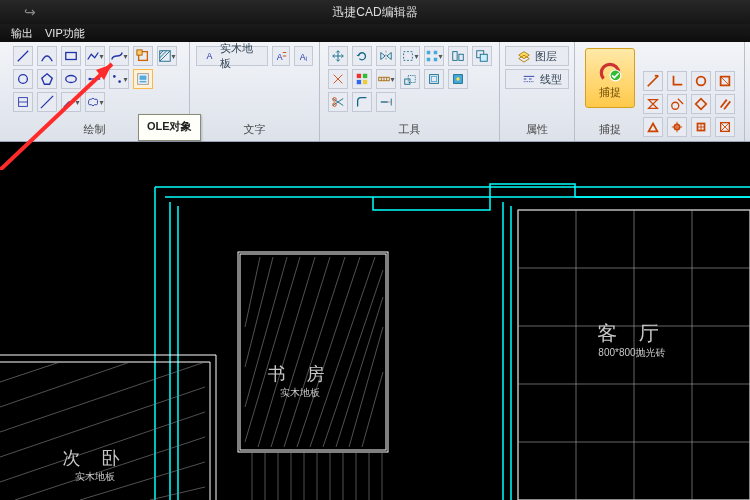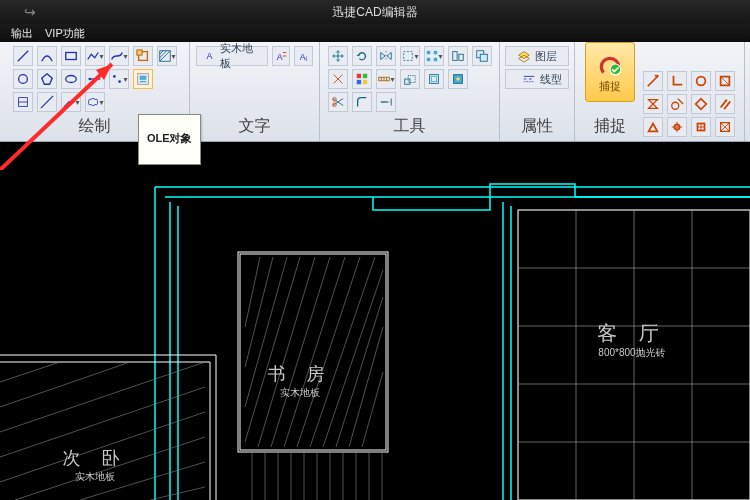--- a/index.html
+++ b/index.html
@@ -7,30 +7,30 @@
 
 .titlebar { height: 24px; background: linear-gradient(#282828,#151515); display: flex; align-items: center; justify-content: center; color: #ddd; font-size: 12px; position: relative; }
 .titlebar .redo { position: absolute; left: 24px; top: 4px; color: #888; font-size: 14px; }
 .menubar { height: 18px; background: linear-gradient(#1b1b1b,#0d0d0d); display: flex; align-items: center; padding-left: 11px; }
 .menubar span { color: #e8e8e8; font-size: 11px; margin-right: 12px; cursor: default; }
 
 .ribbon { height: 100px; background: linear-gradient(#f2f4f8,#dde2ea); display: flex; border-bottom: 1px solid #9aa4b5; position: relative; }
 .rgroup { display: flex; flex-direction: column; align-items: center; padding: 4px 6px; border-right: 1px solid #b8c0cc; }
 .rgroup .tools { flex: 1; display: flex; flex-direction: column; gap: 3px; }
 .rgroup .row { display: flex; gap: 4px; align-items: center; }
-.rgroup .lbl { font-size: 16px; color: #444; margin-top: 2px; }
+.rgroup .lbl { font-size: 11px; color: #444; margin-top: 2px; }
 .tbtn { width: 20px; height: 20px; background: #e8ecf2; border: 1px solid #c2c9d4; display: flex; align-items: center; justify-content: center; font-size: 12px; color: #345; cursor: pointer; }
 .tbtn.wide { width: auto; padding: 0 6px; gap: 4px; font-size: 11px; }
 .tbtn svg { width: 14px; height: 14px; }
 .dd { font-size: 8px; color: #555; }
 
 .capture { width: 50px; height: 60px; background: linear-gradient(#ffe9a8,#ffc94a); border: 1px solid #d4a020; display: flex; flex-direction: column; align-items: center; justify-content: center; gap: 2px; font-size: 11px; color: #704a00; margin: 2px 4px; border-radius: 3px; }
 .capture svg { width: 26px; height: 26px; }
 
-.tooltip { position: absolute; left: 138px; top: 72px; background: #fffffa; border: 1px solid #8b8b7a; padding: 16px 8px; font-size: 11px; color: #222; z-index: 20; box-shadow: 1px 1px 2px rgba(0,0,0,.2); }
+.tooltip { position: absolute; left: 138px; top: 72px; background: #fffffa; border: 1px solid #8b8b7a; padding: 4px 8px; font-size: 11px; color: #222; z-index: 20; box-shadow: 1px 1px 2px rgba(0,0,0,.2); }
 .tooltip .tt-title { font-weight: bold; margin-bottom: 2px; }
 .tooltip .tt-desc { font-size: 10.5px; }
 
 .arrow { position: absolute; left: 0; top: 50px; z-index: 15; pointer-events: none; }
 
 .canvas { position: absolute; left: 0; top: 142px; width: 750px; height: 358px; background: #000; }
 .canvas svg { width: 100%; height: 100%; }
 
 .roomlabel { fill: #c8c8c8; font-size: 18px; text-anchor: middle; letter-spacing: 8px; }
 .roomlabel.big { font-size: 20px; }

